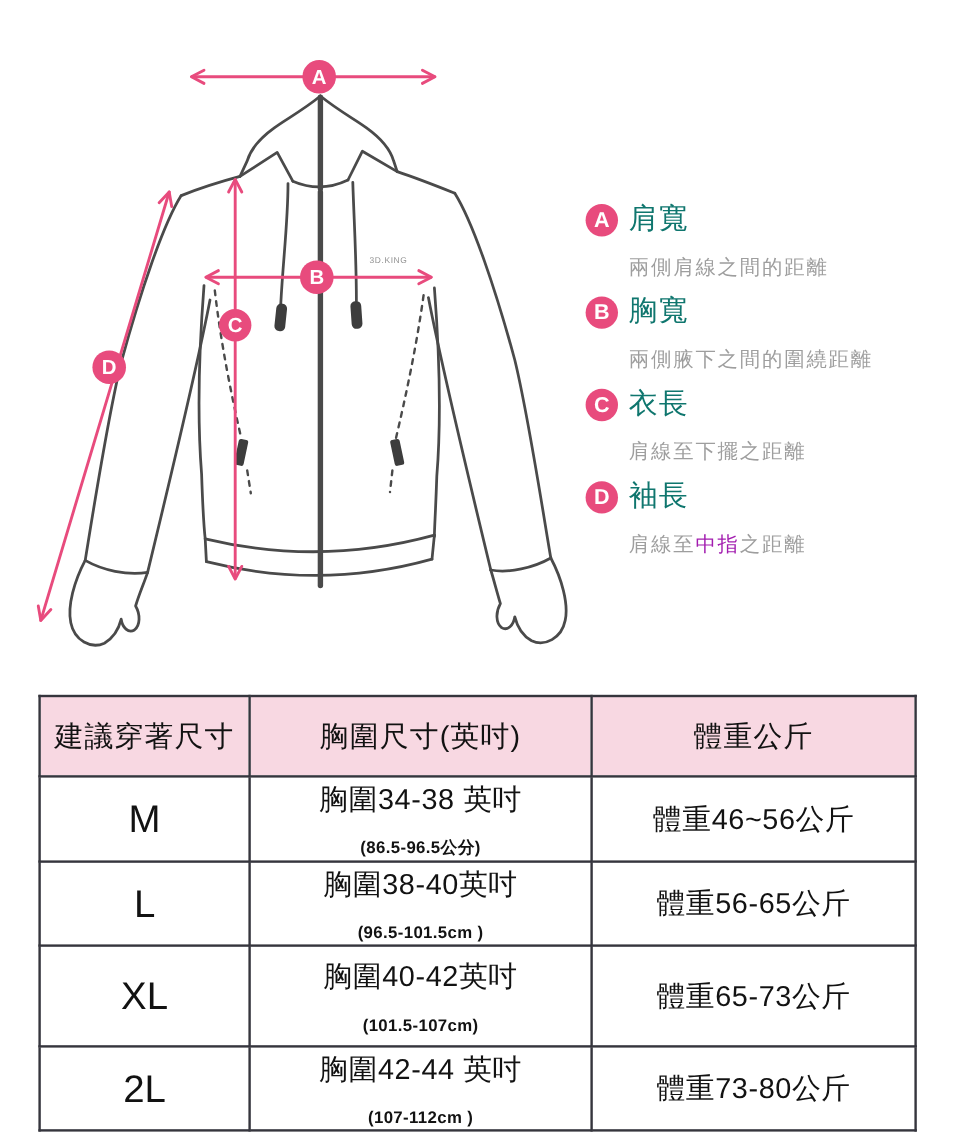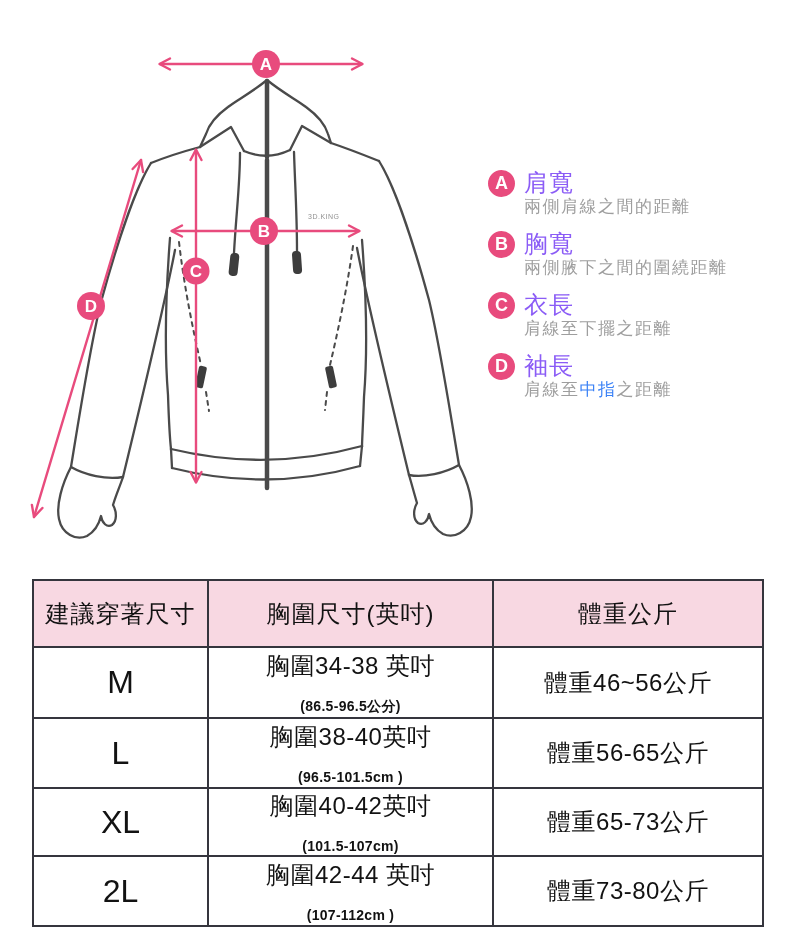--- a/index.html
+++ b/index.html
@@ -20,39 +20,39 @@
   .legend { position:absolute; left:488px; top:169px; width:300px; }
   .legend-item { display:flex; align-items:flex-start; margin-bottom:13px; }
   .legend-badge {
     flex:0 0 auto;
     width:27px; height:27px; border-radius:50%;
     background:#e84b7d; color:#ffffff;
     font-size:18px; font-weight:bold;
     display:flex; align-items:center; justify-content:center;
     margin-right:9px; margin-top:1px;
   }
-  .legend-title { font-size:24px; color:#8b5cf6; line-height:1.15; letter-spacing:1px; }
-  .legend-desc  { font-size:17px; color:#9e9e9e; letter-spacing:1.5px; margin-top:0; line-height:1.2; }
-  .legend-desc .hl { color:#3b82f6; }
+  .legend-title { font-size:24px; color:#0f766e; line-height:1.15; letter-spacing:1px; }
+  .legend-desc  { font-size:17px; color:#9e9e9e; letter-spacing:1.5px; margin-top:16px; line-height:1.2; }
+  .legend-desc .hl { color:#a21caf; }
 
   
   .size-table {
     position:absolute; left:32px; top:579px; width:730px;
     border-collapse:collapse; table-layout:fixed; color:#121212;
   }
   .size-table th, .size-table td {
     border:2px solid #35353d; text-align:center; vertical-align:middle; padding:0;
     overflow:hidden;
   }
   .size-table thead th {
     background:#f8d8e2; height:67px; font-size:24px; font-weight:normal; letter-spacing:1px;
   }
   .row-m  td { height:71px; }
   .row-l  td { height:70px; }
-  .row-xl td { height:68px; }
+  .row-xl td { height:84px; }
   .row-2l td { height:70px; }
   .cell-size  { font-size:32px; }
   .cell-chest-main { font-size:24px; letter-spacing:0.5px; }
   .cell-chest-sub  { font-size:14px; font-weight:bold; margin-top:16px; letter-spacing:0.3px; }
   .cell-weight { font-size:24px; letter-spacing:0.5px; }
 </style>
 </head>
 <body>
 
 <svg class="diagram" viewBox="0 0 480 560" xmlns="http://www.w3.org/2000/svg">

